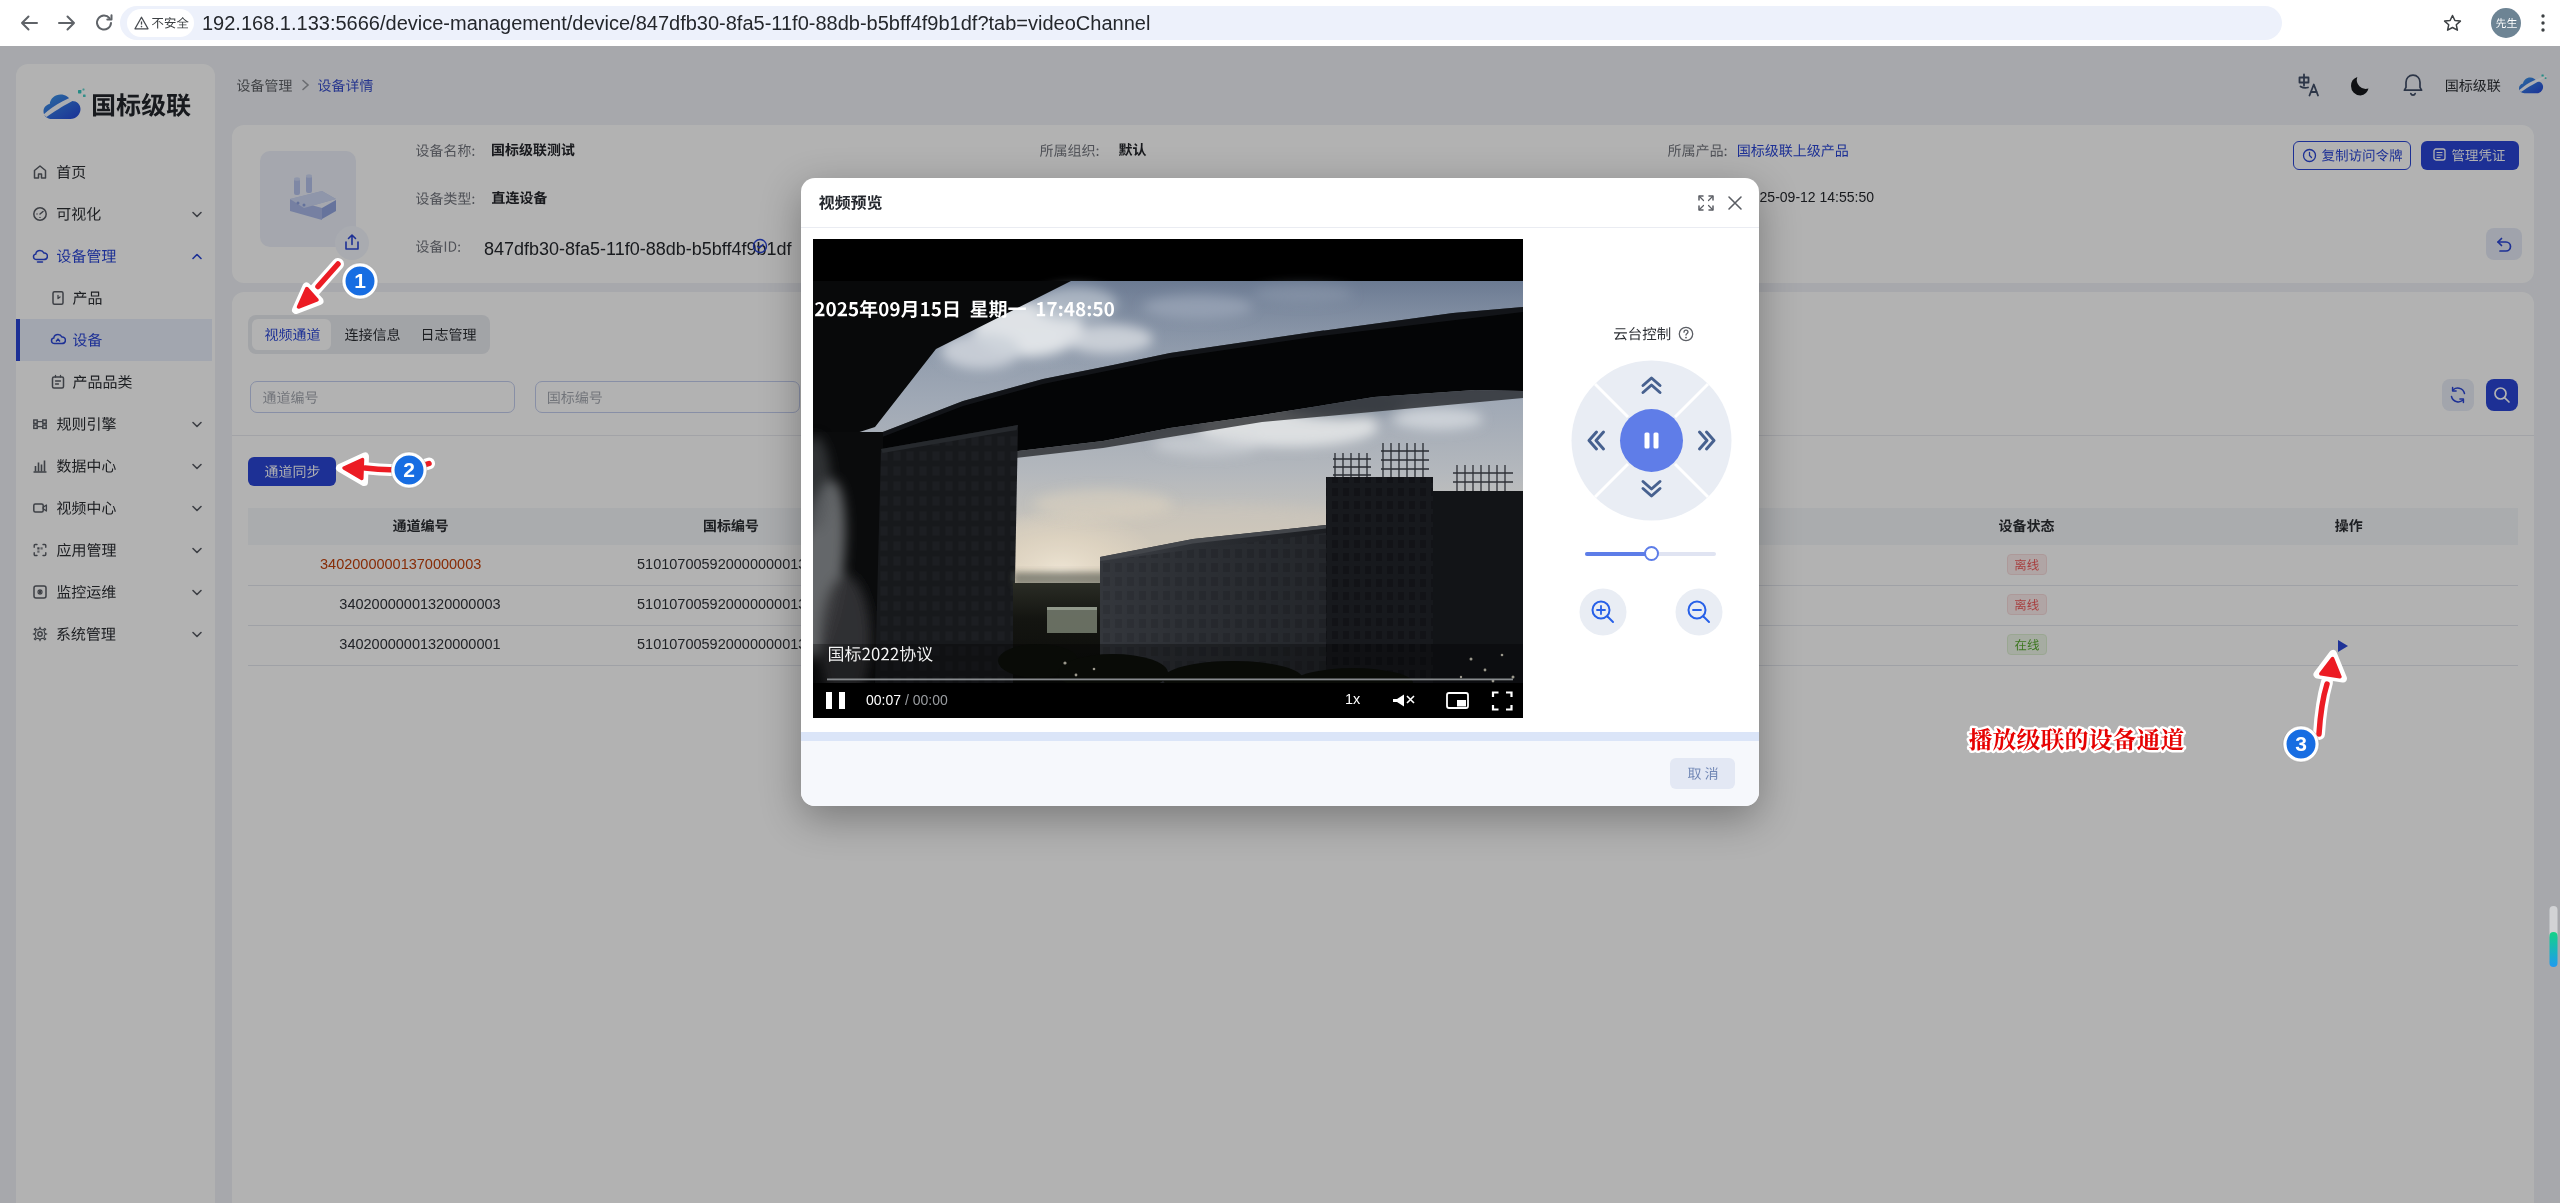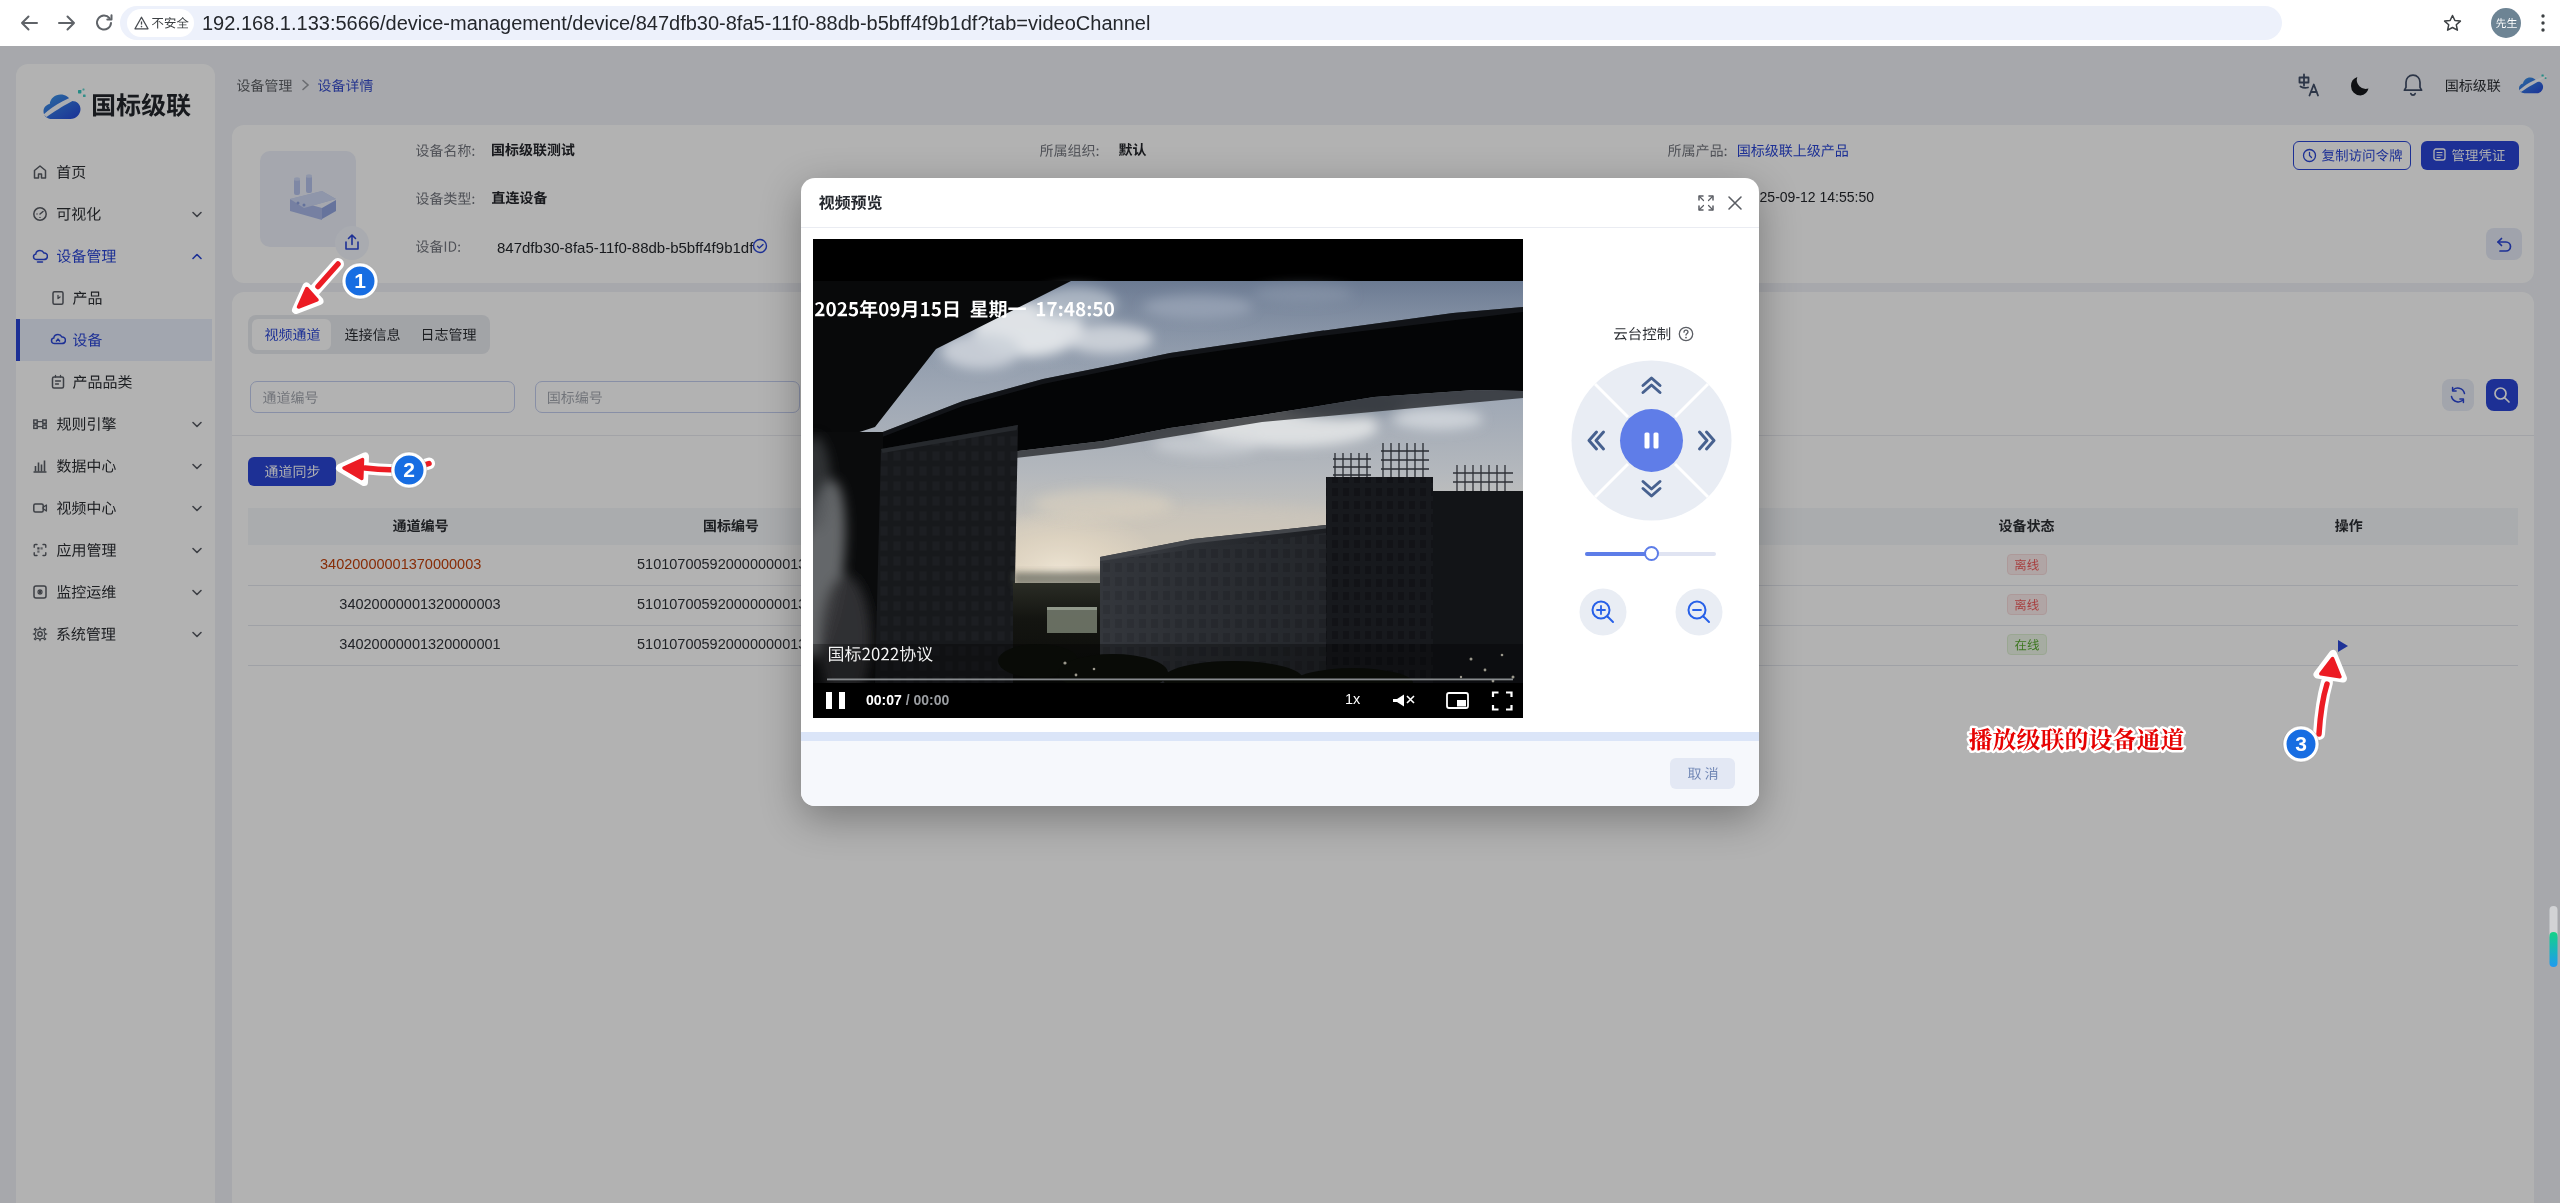--- a/index.html
+++ b/index.html
@@ -258,21 +258,21 @@
 <svg style="position:absolute;left:490.0px;top:189.3px;z-index:2;" width="59.2" height="17.3" viewBox="0 0 59.2 17.3">
     <g transform="translate(1.4,14.0)">
       <path d="M2.4 -8.7V-0.7H0.6V0.8H13.4V-0.7H11.6V-8.7H7.4L7.5 -9.4H13.1V-10.9H7.8L7.9 -11.8L6.1 -11.9L6.0 -10.9H0.9V-9.4H5.8L5.7 -8.7ZM4.0 -5.3H9.9V-4.6H4.0ZM4.0 -6.6V-7.3H9.9V-6.6ZM4.0 -3.4H9.9V-2.7H4.0ZM4.0 -0.7V-1.4H9.9V-0.7Z M15.0 -10.9C15.7 -10.2 16.5 -9.0 16.8 -8.3L18.2 -9.3C17.8 -10.0 17.0 -11.0 16.3 -11.8ZM17.8 -7.3H14.5V-5.7H16.1V-1.9C15.5 -1.6 14.8 -1.1 14.2 -0.3L15.4 1.4C15.9 0.5 16.5 -0.4 16.9 -0.4C17.2 -0.4 17.7 0.0 18.3 0.4C19.4 1.0 20.6 1.1 22.4 1.1C23.9 1.1 26.2 1.0 27.3 1.0C27.3 0.5 27.6 -0.4 27.8 -0.9C26.3 -0.7 24.0 -0.5 22.5 -0.5C20.9 -0.5 19.5 -0.6 18.6 -1.2C18.2 -1.4 18.0 -1.6 17.8 -1.7ZM19.2 -5.4C19.4 -5.6 20.0 -5.7 20.6 -5.7H22.5V-4.4H18.4V-2.8H22.5V-0.9H24.3V-2.8H27.3V-4.4H24.3V-5.7H26.7V-7.2H24.3V-8.6H22.5V-7.2H20.9C21.2 -7.8 21.5 -8.4 21.9 -9.1H27.1V-10.5H22.4L22.8 -11.5L21.0 -11.9C20.9 -11.4 20.8 -11.0 20.6 -10.5H18.6V-9.1H20.0C19.8 -8.5 19.6 -8.1 19.5 -7.9C19.2 -7.4 19.0 -7.1 18.7 -7.0C18.9 -6.6 19.2 -5.8 19.2 -5.4Z M29.4 -10.7C30.2 -10.0 31.1 -9.1 31.6 -8.4L32.7 -9.6C32.3 -10.2 31.2 -11.1 30.5 -11.7ZM28.5 -7.6V-6.0H30.2V-1.7C30.2 -1.1 29.8 -0.6 29.5 -0.4C29.8 -0.0 30.2 0.7 30.3 1.1C30.5 0.7 31.0 0.3 33.6 -1.9C33.4 -2.2 33.1 -2.8 33.0 -3.3L31.8 -2.3V-7.6ZM34.6 -11.4V-9.9C34.6 -9.0 34.4 -7.9 32.6 -7.2C32.9 -7.0 33.5 -6.3 33.7 -6.0C35.7 -6.9 36.1 -8.5 36.1 -9.9H38.0V-8.4C38.0 -7.0 38.3 -6.4 39.7 -6.4C39.9 -6.4 40.4 -6.4 40.6 -6.4C40.9 -6.4 41.2 -6.4 41.5 -6.5C41.4 -6.9 41.4 -7.5 41.3 -7.9C41.1 -7.8 40.8 -7.8 40.6 -7.8C40.4 -7.8 40.0 -7.8 39.8 -7.8C39.6 -7.8 39.6 -8.0 39.6 -8.4V-11.4ZM38.7 -4.3C38.3 -3.5 37.7 -2.8 37.0 -2.2C36.3 -2.8 35.7 -3.5 35.3 -4.3ZM33.3 -5.8V-4.3H34.4L33.8 -4.0C34.3 -3.0 34.9 -2.1 35.7 -1.3C34.7 -0.8 33.6 -0.4 32.4 -0.2C32.7 0.1 33.0 0.8 33.1 1.2C34.6 0.9 35.9 0.4 37.0 -0.3C38.0 0.4 39.2 0.9 40.6 1.3C40.8 0.8 41.3 0.1 41.6 -0.2C40.4 -0.4 39.3 -0.8 38.4 -1.3C39.5 -2.4 40.3 -3.7 40.8 -5.4L39.8 -5.9L39.5 -5.8Z M51.0 -9.3C50.4 -8.8 49.7 -8.4 48.9 -8.0C48.1 -8.4 47.3 -8.8 46.8 -9.3L46.8 -9.3ZM47.0 -12.0C46.3 -10.8 44.9 -9.5 42.8 -8.7C43.2 -8.4 43.7 -7.8 43.9 -7.4C44.5 -7.7 45.1 -8.0 45.5 -8.3C46.0 -7.9 46.5 -7.6 47.0 -7.3C45.6 -6.8 43.9 -6.5 42.2 -6.3C42.5 -5.9 42.8 -5.2 43.0 -4.7L44.1 -4.9V1.3H45.8V0.9H51.9V1.2H53.8V-5.0H44.4C46.0 -5.3 47.6 -5.7 49.0 -6.3C50.7 -5.6 52.7 -5.1 54.8 -4.9C55.0 -5.3 55.5 -6.1 55.8 -6.5C54.1 -6.6 52.3 -6.9 50.8 -7.3C52.0 -8.1 53.0 -9.0 53.7 -10.2L52.6 -10.8L52.3 -10.8H48.2C48.4 -11.0 48.6 -11.3 48.8 -11.6ZM45.8 -1.5H48.1V-0.6H45.8ZM45.8 -2.8V-3.5H48.1V-2.8ZM51.9 -1.5V-0.6H49.8V-1.5ZM51.9 -2.8H49.8V-3.5H51.9Z" fill="#24262b"></path>
     </g>
   </svg>
 <svg style="position:absolute;left:414.0px;top:237.5px;z-index:2;" width="48.0" height="17.0" viewBox="0 0 48.0 17.0">
     <g transform="translate(1.4,13.8)">
       <path d="M1.7 -10.9C2.5 -10.2 3.4 -9.3 3.8 -8.7L4.5 -9.4C4.1 -10.0 3.1 -10.9 2.4 -11.5ZM0.6 -7.4V-6.4H2.6V-1.3C2.6 -0.7 2.1 -0.2 1.9 -0.1C2.1 0.2 2.4 0.6 2.5 0.8C2.7 0.6 3.0 0.3 5.5 -1.6C5.4 -1.8 5.2 -2.2 5.2 -2.5L3.6 -1.3V-7.4ZM6.9 -11.3V-9.7C6.9 -8.7 6.6 -7.5 4.7 -6.7C4.9 -6.5 5.3 -6.1 5.4 -5.9C7.4 -6.8 7.9 -8.4 7.9 -9.7V-10.3H10.3V-8.0C10.3 -7.0 10.5 -6.6 11.5 -6.6C11.7 -6.6 12.4 -6.6 12.6 -6.6C12.9 -6.6 13.1 -6.6 13.3 -6.6C13.3 -6.9 13.2 -7.3 13.2 -7.5C13.0 -7.5 12.8 -7.5 12.6 -7.5C12.4 -7.5 11.7 -7.5 11.6 -7.5C11.4 -7.5 11.3 -7.6 11.3 -8.0V-11.3ZM11.3 -4.6C10.8 -3.5 10.0 -2.5 9.1 -1.8C8.1 -2.6 7.4 -3.5 6.9 -4.6ZM5.4 -5.6V-4.6H6.1L5.9 -4.5C6.5 -3.2 7.3 -2.1 8.3 -1.2C7.2 -0.5 6.0 -0.1 4.8 0.2C5.0 0.4 5.2 0.9 5.3 1.1C6.6 0.8 7.9 0.2 9.1 -0.5C10.1 0.2 11.4 0.8 12.8 1.2C13.0 0.9 13.3 0.4 13.5 0.2C12.1 -0.1 10.9 -0.5 9.9 -1.2C11.1 -2.2 12.1 -3.6 12.6 -5.3L12.0 -5.6L11.8 -5.6Z M23.6 -9.6C22.9 -8.9 22.0 -8.3 21.0 -7.8C20.0 -8.2 19.2 -8.8 18.6 -9.5L18.8 -9.6ZM19.2 -11.8C18.5 -10.6 17.1 -9.2 15.1 -8.2C15.3 -8.1 15.6 -7.7 15.8 -7.5C16.6 -7.9 17.3 -8.3 17.9 -8.8C18.4 -8.2 19.1 -7.7 19.9 -7.3C18.2 -6.6 16.2 -6.1 14.4 -5.8C14.6 -5.6 14.8 -5.1 14.9 -4.8C16.9 -5.2 19.1 -5.8 21.0 -6.7C22.7 -5.8 24.8 -5.3 27.0 -5.0C27.1 -5.3 27.4 -5.7 27.6 -6.0C25.6 -6.2 23.7 -6.6 22.1 -7.3C23.4 -8.1 24.6 -9.0 25.3 -10.2L24.6 -10.6L24.4 -10.6H19.6C19.9 -10.9 20.1 -11.2 20.3 -11.6ZM17.5 -1.8H20.4V-0.3H17.5ZM17.5 -2.7V-4.1H20.4V-2.7ZM24.4 -1.8V-0.3H21.5V-1.8ZM24.4 -2.7H21.5V-4.1H24.4ZM16.4 -5.0V1.1H17.5V0.7H24.4V1.1H25.6V-5.0Z M29.4 0.0H30.7V-10.3H29.4Z M33.5 0.0H36.1C39.2 0.0 40.9 -1.9 40.9 -5.2C40.9 -8.4 39.2 -10.3 36.1 -10.3H33.5ZM34.8 -1.1V-9.2H36.0C38.4 -9.2 39.6 -7.8 39.6 -5.2C39.6 -2.6 38.4 -1.1 36.0 -1.1Z M43.7 -5.5C44.2 -5.5 44.6 -5.9 44.6 -6.4C44.6 -7.0 44.2 -7.4 43.7 -7.4C43.2 -7.4 42.8 -7.0 42.8 -6.4C42.8 -5.9 43.2 -5.5 43.7 -5.5ZM43.7 0.2C44.2 0.2 44.6 -0.2 44.6 -0.8C44.6 -1.4 44.2 -1.8 43.7 -1.8C43.2 -1.8 42.8 -1.4 42.8 -0.8C42.8 -0.2 43.2 0.2 43.7 0.2Z" fill="#73767e"></path>
     </g>
   </svg>
-<div class="abs z2" style="left:497px;top:239px;font-size:15px;color:#25282d">847dfb30-8fa5-11f0-88db-b5bff4f9b1df</div>
+<div class="abs z2" style="left:484px;top:239px;font-size:18px;color:#25282d">847dfb30-8fa5-11f0-88db-b5bff4f9b1df</div>
 <svg class="abs z2" style="left:752px;top:238px" width="16" height="16" viewBox="0 0 16 16">
 <circle cx="8" cy="8" r="6.5" fill="none" stroke="#2a46d6" stroke-width="1.4"></circle>
 <path d="M5.5 8.2 7.3 10 11 6.5" fill="none" stroke="#2a46d6" stroke-width="1.4" stroke-linejoin="round" stroke-linecap="round"></path>
   </svg>
 <svg style="position:absolute;left:1038.0px;top:141.5px;z-index:2;" width="62.5" height="16.9" viewBox="0 0 62.5 16.9">
     <g transform="translate(1.6,13.8)">
       <path d="M7.5 -10.3V-5.7C7.5 -3.7 7.3 -1.3 5.7 0.4C5.9 0.6 6.3 0.9 6.5 1.1C8.3 -0.7 8.6 -3.6 8.6 -5.7V-6.0H10.7V1.1H11.8V-6.0H13.4V-7.0H8.6V-9.6C10.2 -9.8 12.0 -10.2 13.1 -10.7L12.4 -11.6C11.3 -11.1 9.2 -10.6 7.5 -10.3ZM2.4 -5.1V-5.5V-7.3H5.2V-5.1ZM6.2 -11.5C5.1 -11.0 3.1 -10.6 1.4 -10.4V-5.5C1.4 -3.7 1.3 -1.2 0.4 0.5C0.6 0.6 1.1 1.0 1.3 1.1C2.1 -0.3 2.3 -2.3 2.4 -4.1H6.2V-8.2H2.4V-9.6C4.0 -9.8 5.7 -10.1 6.8 -10.6Z M17.0 -10.3H25.4V-9.1H17.0ZM16.0 -11.1V-7.1C16.0 -4.8 15.8 -1.7 14.4 0.5C14.7 0.6 15.2 0.9 15.4 1.0C16.8 -1.3 17.0 -4.7 17.0 -7.1V-8.2H26.4V-11.1ZM19.0 -5.3H21.5V-4.3H19.0ZM22.5 -5.3H25.0V-4.3H22.5ZM23.4 -1.7 23.8 -1.1 22.5 -1.0V-2.1H25.6V0.2C25.6 0.3 25.6 0.4 25.4 0.4C25.3 0.4 24.8 0.4 24.1 0.4C24.2 0.6 24.4 0.9 24.4 1.1C25.3 1.1 25.9 1.1 26.2 1.0C26.5 0.8 26.6 0.6 26.6 0.2V-2.9H22.5V-3.7H26.0V-6.0H22.5V-6.8C23.7 -6.9 24.9 -7.1 25.8 -7.2L25.2 -7.9C23.5 -7.6 20.3 -7.4 17.8 -7.3C17.9 -7.2 18.0 -6.8 18.0 -6.7C19.1 -6.7 20.3 -6.7 21.5 -6.8V-6.0H18.1V-3.7H21.5V-2.9H17.5V1.1H18.5V-2.1H21.5V-1.0L19.1 -0.9L19.1 -0.1C20.5 -0.2 22.3 -0.3 24.2 -0.4L24.6 0.3L25.2 0.1C25.0 -0.4 24.4 -1.3 24.0 -1.9Z M28.7 -0.8 28.9 0.2C30.2 -0.1 31.9 -0.6 33.6 -1.0L33.5 -1.9C31.7 -1.5 29.9 -1.1 28.7 -0.8ZM34.7 -11.1V-0.2H33.3V0.8H41.4V-0.2H40.2V-11.1ZM35.7 -0.2V-2.9H39.2V-0.2ZM35.7 -6.5H39.2V-3.8H35.7ZM35.7 -7.5V-10.1H39.2V-7.5ZM28.9 -5.9C29.1 -6.0 29.5 -6.1 31.4 -6.4C30.7 -5.4 30.1 -4.7 29.8 -4.4C29.4 -3.9 29.0 -3.5 28.7 -3.5C28.8 -3.2 29.0 -2.8 29.0 -2.5C29.3 -2.7 29.8 -2.9 33.6 -3.6C33.6 -3.8 33.6 -4.2 33.6 -4.5L30.5 -3.9C31.7 -5.2 32.8 -6.7 33.8 -8.3L33.0 -8.8C32.7 -8.3 32.4 -7.8 32.0 -7.3L30.0 -7.1C30.9 -8.3 31.8 -9.8 32.5 -11.3L31.5 -11.8C30.9 -10.1 29.8 -8.2 29.4 -7.8C29.1 -7.3 28.8 -7.0 28.6 -6.9C28.7 -6.6 28.9 -6.1 28.9 -5.9Z M42.6 -0.7 42.8 0.3C44.1 -0.1 45.9 -0.5 47.6 -0.9L47.5 -1.8C45.7 -1.4 43.8 -1.0 42.6 -0.7ZM49.2 -9.8H53.4V-5.6H49.2ZM48.1 -10.8V-4.6H54.5V-10.8ZM52.3 -2.9C53.1 -1.7 53.9 -0.0 54.2 1.0L55.2 0.6C54.9 -0.4 54.1 -2.0 53.3 -3.2ZM49.1 -3.2C48.7 -1.8 48.0 -0.4 47.1 0.5C47.3 0.6 47.8 1.0 48.0 1.1C48.9 0.1 49.8 -1.4 50.2 -3.0ZM42.9 -5.8C43.0 -5.9 43.4 -6.0 45.2 -6.3C44.6 -5.3 44.0 -4.6 43.7 -4.3C43.3 -3.8 42.9 -3.5 42.6 -3.4C42.7 -3.1 42.9 -2.7 42.9 -2.5C43.3 -2.6 43.8 -2.8 47.6 -3.6C47.6 -3.8 47.6 -4.2 47.6 -4.5L44.5 -3.9C45.6 -5.1 46.7 -6.7 47.6 -8.2L46.7 -8.7C46.5 -8.2 46.1 -7.7 45.8 -7.2L43.9 -7.0C44.8 -8.2 45.6 -9.8 46.3 -11.3L45.3 -11.7C44.7 -10.0 43.6 -8.2 43.3 -7.7C43.0 -7.2 42.8 -6.9 42.5 -6.8C42.6 -6.6 42.8 -6.0 42.9 -5.8Z M57.9 -5.5C58.5 -5.5 58.9 -5.9 58.9 -6.4C58.9 -7.0 58.5 -7.4 57.9 -7.4C57.4 -7.4 57.0 -7.0 57.0 -6.4C57.0 -5.9 57.4 -5.5 57.9 -5.5ZM57.9 0.2C58.5 0.2 58.9 -0.2 58.9 -0.8C58.9 -1.4 58.5 -1.8 57.9 -1.8C57.4 -1.8 57.0 -1.4 57.0 -0.8C57.0 -0.2 57.4 0.2 57.9 0.2Z" fill="#73767e"></path>
     </g>
   </svg>
 <svg style="position:absolute;left:1117.0px;top:141.4px;z-index:2;" width="31.2" height="17.1" viewBox="0 0 31.2 17.1">
@@ -646,21 +646,21 @@
 <svg style="position:absolute;left:813.0px;top:298.0px;z-index:12;" width="303.0" height="22.0" viewBox="0 0 303.0 22.0">
     <g transform="translate(1.3,18.2)">
       <path d="M0.8 0.0H10.2V-2.4H7.2C6.5 -2.4 5.6 -2.3 4.9 -2.2C7.4 -4.7 9.6 -7.4 9.6 -10.0C9.6 -12.6 7.8 -14.3 5.1 -14.3C3.2 -14.3 2.0 -13.6 0.7 -12.2L2.2 -10.7C2.9 -11.5 3.8 -12.1 4.8 -12.1C6.1 -12.1 6.9 -11.2 6.9 -9.9C6.9 -7.7 4.7 -5.0 0.8 -1.6Z M16.8 0.3C19.7 0.3 21.6 -2.2 21.6 -7.1C21.6 -11.9 19.7 -14.3 16.8 -14.3C13.9 -14.3 12.0 -12.0 12.0 -7.1C12.0 -2.2 13.9 0.3 16.8 0.3ZM16.8 -1.9C15.6 -1.9 14.7 -3.1 14.7 -7.1C14.7 -11.0 15.6 -12.2 16.8 -12.2C18.0 -12.2 18.9 -11.0 18.9 -7.1C18.9 -3.1 18.0 -1.9 16.8 -1.9Z M23.2 0.0H32.7V-2.4H29.6C29.0 -2.4 28.0 -2.3 27.3 -2.2C29.9 -4.7 32.0 -7.4 32.0 -10.0C32.0 -12.6 30.2 -14.3 27.6 -14.3C25.6 -14.3 24.4 -13.6 23.1 -12.2L24.6 -10.7C25.3 -11.5 26.2 -12.1 27.2 -12.1C28.6 -12.1 29.3 -11.2 29.3 -9.9C29.3 -7.7 27.1 -5.0 23.2 -1.6Z M38.9 0.3C41.5 0.3 43.8 -1.5 43.8 -4.7C43.8 -7.7 41.8 -9.1 39.5 -9.1C38.8 -9.1 38.3 -9.0 37.8 -8.7L38.0 -11.7H43.1V-14.1H35.6L35.2 -7.2L36.5 -6.4C37.4 -7.0 37.8 -7.1 38.6 -7.1C40.0 -7.1 41.0 -6.2 41.0 -4.6C41.0 -2.9 40.0 -2.0 38.5 -2.0C37.2 -2.0 36.2 -2.7 35.4 -3.4L34.1 -1.7C35.2 -0.6 36.7 0.3 38.9 0.3Z M45.6 -4.6V-2.4H54.2V1.7H56.6V-2.4H63.1V-4.6H56.6V-7.4H61.6V-9.6H56.6V-11.9H62.1V-14.1H51.3C51.5 -14.6 51.7 -15.1 51.9 -15.6L49.6 -16.2C48.7 -13.7 47.3 -11.3 45.5 -9.8C46.1 -9.5 47.1 -8.8 47.5 -8.4C48.4 -9.3 49.3 -10.5 50.1 -11.9H54.2V-9.6H48.6V-4.6ZM50.9 -4.6V-7.4H54.2V-4.6Z M69.4 0.3C72.3 0.3 74.2 -2.2 74.2 -7.1C74.2 -11.9 72.3 -14.3 69.4 -14.3C66.6 -14.3 64.7 -12.0 64.7 -7.1C64.7 -2.2 66.6 0.3 69.4 0.3ZM69.4 -1.9C68.2 -1.9 67.3 -3.1 67.3 -7.1C67.3 -11.0 68.2 -12.2 69.4 -12.2C70.7 -12.2 71.6 -11.0 71.6 -7.1C71.6 -3.1 70.7 -1.9 69.4 -1.9Z M79.9 0.3C82.7 0.3 85.3 -2.0 85.3 -7.4C85.3 -12.2 82.9 -14.3 80.2 -14.3C77.8 -14.3 75.8 -12.5 75.8 -9.6C75.8 -6.6 77.5 -5.2 79.8 -5.2C80.8 -5.2 82.0 -5.8 82.7 -6.7C82.6 -3.2 81.3 -2.0 79.7 -2.0C78.9 -2.0 78.0 -2.5 77.5 -3.0L76.0 -1.3C76.9 -0.5 78.1 0.3 79.9 0.3ZM82.7 -8.7C82.0 -7.6 81.1 -7.2 80.4 -7.2C79.2 -7.2 78.4 -8.0 78.4 -9.6C78.4 -11.4 79.2 -12.2 80.3 -12.2C81.5 -12.2 82.4 -11.3 82.7 -8.7Z M89.8 -15.2V-9.0C89.8 -6.1 89.6 -2.4 86.7 0.1C87.2 0.4 88.1 1.2 88.4 1.7C90.2 0.2 91.2 -1.9 91.7 -4.0H99.8V-1.2C99.8 -0.8 99.7 -0.7 99.2 -0.7C98.8 -0.7 97.2 -0.7 95.9 -0.7C96.2 -0.1 96.7 1.0 96.8 1.7C98.8 1.7 100.1 1.6 101.0 1.2C101.9 0.8 102.2 0.2 102.2 -1.2V-15.2ZM92.2 -13.0H99.8V-10.7H92.2ZM92.2 -8.5H99.8V-6.2H92.0C92.1 -7.0 92.1 -7.8 92.2 -8.5Z M106.8 0.0H115.3V-2.3H112.6V-14.1H110.6C109.7 -13.5 108.7 -13.1 107.3 -12.9V-11.2H109.9V-2.3H106.8Z M121.7 0.3C124.3 0.3 126.6 -1.5 126.6 -4.7C126.6 -7.7 124.7 -9.1 122.3 -9.1C121.7 -9.1 121.2 -9.0 120.6 -8.7L120.9 -11.7H126.0V-14.1H118.5L118.1 -7.2L119.4 -6.4C120.2 -7.0 120.6 -7.1 121.5 -7.1C122.9 -7.1 123.8 -6.2 123.8 -4.6C123.8 -2.9 122.8 -2.0 121.4 -2.0C120.1 -2.0 119.1 -2.7 118.3 -3.4L117.0 -1.7C118.0 -0.6 119.5 0.3 121.7 0.3Z M132.9 -6.4H141.4V-2.1H132.9ZM132.9 -8.6V-12.7H141.4V-8.6ZM130.6 -15.0V1.5H132.9V0.2H141.4V1.4H143.9V-15.0Z M160.5 -11.1H168.9V-10.1H160.5ZM160.5 -13.7H168.9V-12.7H160.5ZM158.3 -15.5V-8.4H159.2C158.5 -6.9 157.3 -5.4 156.0 -4.5C156.5 -4.2 157.5 -3.5 157.9 -3.1C158.5 -3.6 159.1 -4.3 159.7 -5.0H163.7V-3.8H158.8V-2.0H163.7V-0.7H156.4V1.2H173.2V-0.7H166.1V-2.0H171.2V-3.8H166.1V-5.0H172.0V-6.9H166.1V-8.0H163.7V-6.9H160.9C161.1 -7.2 161.3 -7.6 161.5 -7.9L159.9 -8.4H171.3V-15.5Z M177.2 -2.7C176.7 -1.6 175.7 -0.4 174.7 0.4C175.2 0.7 176.1 1.3 176.5 1.7C177.6 0.8 178.7 -0.7 179.4 -2.1ZM189.9 -13.2V-11.0H187.2V-13.2ZM180.1 -1.8C180.8 -0.9 181.7 0.3 182.1 1.0L183.7 0.2L183.5 0.5C184.0 0.7 184.9 1.3 185.3 1.7C186.3 0.0 186.8 -2.3 187.0 -4.6H189.9V-0.8C189.9 -0.6 189.8 -0.5 189.5 -0.5C189.3 -0.5 188.3 -0.4 187.5 -0.5C187.8 0.1 188.1 1.1 188.2 1.7C189.6 1.7 190.6 1.6 191.2 1.3C191.9 0.9 192.1 0.3 192.1 -0.8V-15.3H185.0V-8.3C185.0 -5.8 184.9 -2.6 183.8 -0.2C183.3 -1.0 182.5 -2.0 181.8 -2.8ZM189.9 -9.0V-6.6H187.1L187.2 -8.3V-9.0ZM181.0 -15.9V-13.9H178.6V-15.9H176.6V-13.9H175.1V-11.9H176.6V-4.8H174.9V-2.8H184.3V-4.8H183.1V-11.9H184.4V-13.9H183.1V-15.9ZM178.6 -11.9H181.0V-10.8H178.6ZM178.6 -9.1H181.0V-7.8H178.6ZM178.6 -6.1H181.0V-4.8H178.6Z M194.0 -8.6V-6.2H211.6V-8.6Z M222.5 0.0H230.9V-2.3H228.3V-14.1H226.2C225.3 -13.5 224.4 -13.1 223.0 -12.9V-11.2H225.5V-2.3H222.5Z M235.7 0.0H238.5C238.7 -5.5 239.2 -8.4 242.4 -12.4V-14.1H233.1V-11.7H239.4C236.7 -8.0 235.9 -4.9 235.7 0.0Z M246.4 -7.0C247.4 -7.0 248.2 -7.7 248.2 -8.8C248.2 -9.8 247.4 -10.6 246.4 -10.6C245.4 -10.6 244.7 -9.8 244.7 -8.8C244.7 -7.7 245.4 -7.0 246.4 -7.0ZM246.4 0.3C247.4 0.3 248.2 -0.5 248.2 -1.6C248.2 -2.6 247.4 -3.4 246.4 -3.4C245.4 -3.4 244.7 -2.6 244.7 -1.6C244.7 -0.5 245.4 0.3 246.4 0.3Z M255.9 0.0H258.5V-3.6H260.2V-5.8H258.5V-14.1H255.2L249.9 -5.5V-3.6H255.9ZM255.9 -5.8H252.6L254.8 -9.3C255.2 -10.0 255.6 -10.8 255.9 -11.6H256.0C256.0 -10.7 255.9 -9.5 255.9 -8.6Z M266.3 0.3C269.2 0.3 271.1 -1.4 271.1 -3.5C271.1 -5.4 270.0 -6.6 268.7 -7.3V-7.4C269.6 -8.0 270.5 -9.2 270.5 -10.6C270.5 -12.8 268.9 -14.3 266.4 -14.3C264.0 -14.3 262.2 -12.9 262.2 -10.6C262.2 -9.1 263.0 -8.0 264.0 -7.3V-7.2C262.7 -6.5 261.6 -5.3 261.6 -3.5C261.6 -1.3 263.6 0.3 266.3 0.3ZM267.2 -8.0C265.8 -8.6 264.7 -9.3 264.7 -10.6C264.7 -11.7 265.4 -12.3 266.4 -12.3C267.5 -12.3 268.2 -11.5 268.2 -10.4C268.2 -9.6 267.9 -8.7 267.2 -8.0ZM266.4 -1.7C265.1 -1.7 264.0 -2.5 264.0 -3.8C264.0 -4.9 264.6 -5.8 265.3 -6.4C267.2 -5.6 268.5 -5.1 268.5 -3.6C268.5 -2.4 267.6 -1.7 266.4 -1.7Z M275.0 -7.0C276.0 -7.0 276.8 -7.7 276.8 -8.8C276.8 -9.8 276.0 -10.6 275.0 -10.6C274.0 -10.6 273.3 -9.8 273.3 -8.8C273.3 -7.7 274.0 -7.0 275.0 -7.0ZM275.0 0.3C276.0 0.3 276.8 -0.5 276.8 -1.6C276.8 -2.6 276.0 -3.4 275.0 -3.4C274.0 -3.4 273.3 -2.6 273.3 -1.6C273.3 -0.5 274.0 0.3 275.0 0.3Z M283.4 0.3C285.9 0.3 288.3 -1.5 288.3 -4.7C288.3 -7.7 286.3 -9.1 284.0 -9.1C283.3 -9.1 282.8 -9.0 282.3 -8.7L282.5 -11.7H287.6V-14.1H280.1L279.7 -7.2L281.0 -6.4C281.8 -7.0 282.3 -7.1 283.1 -7.1C284.5 -7.1 285.5 -6.2 285.5 -4.6C285.5 -2.9 284.5 -2.0 283.0 -2.0C281.7 -2.0 280.7 -2.7 279.9 -3.4L278.6 -1.7C279.7 -0.6 281.1 0.3 283.4 0.3Z M294.9 0.3C297.8 0.3 299.7 -2.2 299.7 -7.1C299.7 -11.9 297.8 -14.3 294.9 -14.3C292.1 -14.3 290.2 -12.0 290.2 -7.1C290.2 -2.2 292.1 0.3 294.9 0.3ZM294.9 -1.9C293.7 -1.9 292.8 -3.1 292.8 -7.1C292.8 -11.0 293.7 -12.2 294.9 -12.2C296.2 -12.2 297.0 -11.0 297.0 -7.1C297.0 -3.1 296.2 -1.9 294.9 -1.9Z" fill="#ffffff"></path>
     </g>
   </svg>
 <svg style="position:absolute;left:827.0px;top:644.1px;z-index:12;" width="107.9" height="19.8" viewBox="0 0 107.9 19.8">
     <g transform="translate(0.5,16.3)">
       <path d="M10.1 -5.4C10.7 -4.9 11.4 -4.0 11.7 -3.5L12.6 -4.0C12.3 -4.6 11.5 -5.4 10.9 -5.9ZM3.9 -3.3V-2.2H13.2V-3.3H9.0V-6.2H12.4V-7.3H9.0V-9.7H12.9V-10.9H4.1V-9.7H7.8V-7.3H4.6V-6.2H7.8V-3.3ZM1.5 -13.5V1.4H2.8V0.5H14.2V1.4H15.5V-13.5ZM2.8 -0.7V-12.3H14.2V-0.7Z M24.9 -13.0V-11.8H32.3V-13.0ZM30.2 -5.5C31.0 -3.8 31.8 -1.6 32.1 -0.3L33.3 -0.7C33.0 -2.0 32.2 -4.2 31.3 -5.9ZM25.3 -5.8C24.9 -4.0 24.1 -2.2 23.2 -1.0C23.5 -0.8 24.0 -0.5 24.2 -0.3C25.1 -1.6 26.0 -3.6 26.5 -5.6ZM24.2 -8.9V-7.7H27.8V-0.3C27.8 -0.1 27.7 -0.0 27.5 0.0C27.3 0.0 26.5 0.0 25.6 -0.0C25.8 0.4 25.9 0.9 26.0 1.3C27.2 1.3 28.0 1.3 28.5 1.1C29.0 0.8 29.1 0.4 29.1 -0.3V-7.7H33.3V-8.9ZM20.4 -14.3V-10.7H17.8V-9.5H20.2C19.6 -7.4 18.5 -4.9 17.4 -3.7C17.6 -3.3 18.0 -2.8 18.1 -2.5C19.0 -3.6 19.8 -5.3 20.4 -7.2V1.3H21.7V-7.5C22.3 -6.7 23.0 -5.7 23.3 -5.1L24.0 -6.1C23.7 -6.6 22.2 -8.5 21.7 -9.0V-9.5H23.9V-10.7H21.7V-14.3Z M34.7 0.0H42.6V-1.3H39.1C38.5 -1.3 37.7 -1.3 37.1 -1.2C40.0 -4.0 42.0 -6.5 42.0 -9.0C42.0 -11.2 40.6 -12.7 38.4 -12.7C36.8 -12.7 35.7 -12.0 34.7 -10.9L35.6 -10.0C36.3 -10.8 37.1 -11.4 38.2 -11.4C39.7 -11.4 40.5 -10.4 40.5 -9.0C40.5 -6.8 38.7 -4.3 34.7 -0.9Z M48.2 0.2C50.5 0.2 52.0 -1.9 52.0 -6.3C52.0 -10.6 50.5 -12.7 48.2 -12.7C45.8 -12.7 44.3 -10.6 44.3 -6.3C44.3 -1.9 45.8 0.2 48.2 0.2ZM48.2 -1.0C46.8 -1.0 45.8 -2.6 45.8 -6.3C45.8 -9.9 46.8 -11.5 48.2 -11.5C49.6 -11.5 50.5 -9.9 50.5 -6.3C50.5 -2.6 49.6 -1.0 48.2 -1.0Z M53.6 0.0H61.5V-1.3H58.0C57.4 -1.3 56.6 -1.3 56.0 -1.2C58.9 -4.0 60.9 -6.5 60.9 -9.0C60.9 -11.2 59.4 -12.7 57.2 -12.7C55.6 -12.7 54.6 -12.0 53.6 -10.9L54.5 -10.0C55.1 -10.8 56.0 -11.4 57.0 -11.4C58.6 -11.4 59.3 -10.4 59.3 -9.0C59.3 -6.8 57.5 -4.3 53.6 -0.9Z M63.1 0.0H70.9V-1.3H67.4C66.8 -1.3 66.0 -1.3 65.4 -1.2C68.3 -4.0 70.3 -6.5 70.3 -9.0C70.3 -11.2 68.9 -12.7 66.7 -12.7C65.1 -12.7 64.0 -12.0 63.0 -10.9L63.9 -10.0C64.6 -10.8 65.5 -11.4 66.5 -11.4C68.0 -11.4 68.8 -10.4 68.8 -9.0C68.8 -6.8 67.0 -4.3 63.1 -0.9Z M78.3 -8.1C78.0 -6.4 77.4 -4.8 76.7 -3.7C77.0 -3.6 77.5 -3.2 77.7 -3.1C78.4 -4.2 79.1 -6.0 79.5 -7.8ZM86.0 -7.8C86.5 -6.2 86.9 -4.1 87.1 -2.9L88.3 -3.2C88.1 -4.4 87.6 -6.4 87.1 -8.0ZM74.5 -14.3V-10.3H72.5V-9.1H74.5V1.3H75.7V-9.1H77.5V-10.3H75.7V-14.3ZM81.1 -14.1V-11.1V-11.1H78.0V-9.8H81.1C81.0 -6.5 80.3 -2.6 76.5 0.5C76.8 0.7 77.3 1.1 77.5 1.4C81.4 -1.9 82.2 -6.2 82.3 -9.8H84.6C84.5 -3.2 84.3 -0.8 83.8 -0.3C83.7 -0.0 83.5 0.0 83.2 0.0C82.8 0.0 81.9 0.0 81.0 -0.1C81.2 0.3 81.3 0.8 81.3 1.2C82.2 1.2 83.2 1.2 83.7 1.2C84.3 1.1 84.6 1.0 84.9 0.5C85.5 -0.3 85.7 -2.8 85.9 -10.4C85.9 -10.6 85.9 -11.1 85.9 -11.1H82.3V-11.1V-14.1Z M98.0 -13.5C98.6 -12.3 99.3 -10.8 99.6 -9.9L100.8 -10.4C100.5 -11.4 99.7 -12.8 99.0 -13.9ZM90.7 -13.1C91.4 -12.3 92.3 -11.2 92.8 -10.5L93.8 -11.3C93.3 -12.0 92.4 -13.0 91.6 -13.8ZM102.9 -13.2C102.3 -9.7 101.4 -6.5 99.6 -4.0C97.9 -6.3 96.9 -9.4 96.3 -13.0L95.0 -12.8C95.8 -8.8 96.9 -5.4 98.8 -2.9C97.6 -1.5 96.0 -0.4 94.0 0.4C94.3 0.7 94.6 1.2 94.8 1.5C96.8 0.6 98.3 -0.6 99.6 -1.9C100.8 -0.5 102.4 0.6 104.4 1.4C104.6 1.1 105.0 0.6 105.3 0.3C103.3 -0.4 101.7 -1.5 100.4 -2.9C102.5 -5.7 103.5 -9.1 104.2 -13.0ZM89.5 -9.0V-7.7H91.9V-1.7C91.9 -0.8 91.5 -0.3 91.2 0.0C91.4 0.2 91.8 0.6 91.9 0.9C92.2 0.6 92.6 0.2 95.6 -1.9C95.5 -2.1 95.3 -2.6 95.2 -3.0L93.2 -1.6V-9.0Z" fill="#fefefe" opacity="0.96"></path>
     </g>
   </svg>
-<div class="abs" style="left:866px;top:692px;z-index:12;font-size:14px;font-weight:bold;color:#fff">00:07 <span style="color:#9a9da1">/ 00:00</span></div>
+<div class="abs" style="left:866px;top:692px;z-index:12;font-size:14px;font-weight:normal;color:#fff">00:07 <span style="color:#9a9da1">/ 00:00</span></div>
 <div class="abs" style="left:1345px;top:691px;z-index:12;font-size:14.5px;font-weight:normal;color:#fff">1x</div>
 <svg class="abs ann" style="left:282px;top:248px" width="74" height="74" viewBox="0 0 74 74">
 <g stroke-linejoin="round" stroke-linecap="round">
 <path d="M56 16 32 43" stroke="#fff" stroke-width="12" fill="none"></path>
 <path d="M14 62 37.5 53 24.5 38.5Z" fill="#fff" stroke="#fff" stroke-width="8"></path>
 <path d="M56 16 36 38.5" stroke="#ec1c24" stroke-width="5.5" fill="none"></path>
 <path d="M16.5 59 35 51.8 24.8 40.5Z" fill="#ec1c24" stroke="#ec1c24" stroke-width="3.5"></path>
 </g>
   </svg>
 <svg class="abs ann" style="left:340px;top:261px" width="40" height="40" viewBox="0 0 40 40">

